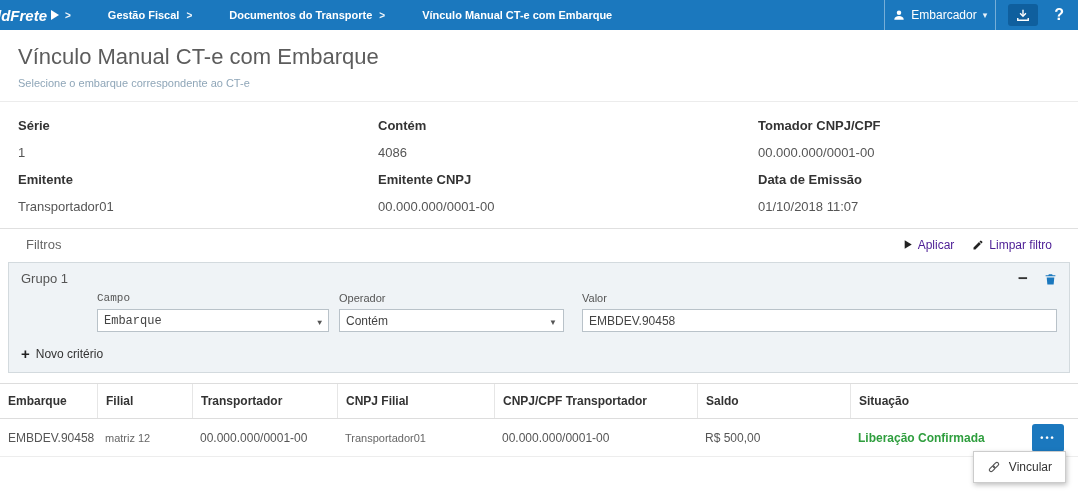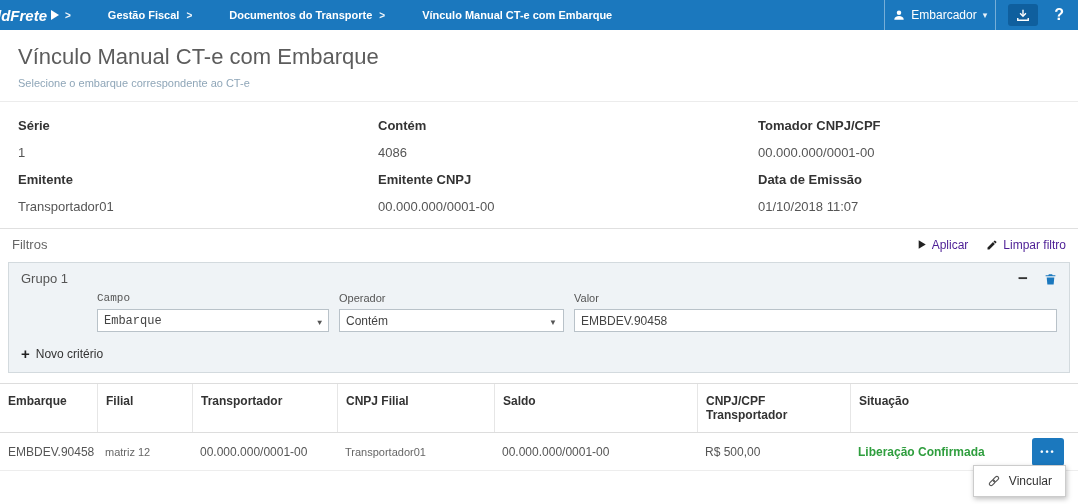--- a/index.html
+++ b/index.html
@@ -50,36 +50,36 @@
     display: grid; grid-template-columns: 360px 380px 1fr;
     padding: 16px 18px 14px; row-gap: 12px;
   }
   .field-label { font-size: 13px; font-weight: bold; color: #333; margin-bottom: 12px; }
   .field-value { font-size: 13px; color: #555; }
 
   
   .filters-bar {
     border-top: 1px solid #e0e0e0;
     display: flex; align-items: center; justify-content: space-between;
-    padding: 8px 12px; font-size: 13px; color: #666;
+    padding: 8px 26px; font-size: 13px; color: #666;
   }
   .filters-actions { display: flex; align-items: center; gap: 18px; }
   .action-btn { display: flex; align-items: center; gap: 5px; font-size: 12px; color: #4c1d95; cursor: pointer; }
 
   
   .group-panel { margin: 2px 8px 10px; border: 1px solid #d3dade; background: #eff3f6; }
   .group-header {
     display: flex; justify-content: space-between; align-items: center;
     padding: 8px 12px 4px; font-size: 13px; color: #555;
   }
   .group-controls { display: flex; align-items: center; gap: 16px; }
   .collapse-btn { font-size: 17px; font-weight: bold; color: #333; line-height: 10px; cursor: pointer; }
   .trash-btn { cursor: pointer; display: flex; }
   .group-fields { display: flex; gap: 10px; padding: 2px 12px 4px 88px; }
-  .f-campo { width: 232px; font-family: Liberation Mono, monospace; } .f-operador { width: 225px; } .f-valor { flex: 1; }
+  .f-campo { width: 232px; font-family: Liberation Mono, monospace; } .f-operador { width: 225px; } .f-valor { flex: 1; margin-left: 8px; }
   .input-label { font-size: 11px; color: #555; margin-bottom: 5px; }
   .select-wrap { position: relative; }
   select, input.text {
     width: 100%; height: 23px; border: 1px solid #b9c2c9; background: #fff;
     font-size: 12px; color: #444; padding: 0 6px; font-family: inherit; border-radius: 0;
   }
   select { appearance: none; -webkit-appearance: none; padding-right: 20px; }
   .select-caret {
     position: absolute; right: 7px; top: 55%; transform: translateY(-50%);
     font-size: 8px; color: #555; pointer-events: none;
@@ -249,22 +249,22 @@
     <span class="plus-icon">+</span>
     <span>Novo critério</span>
   </div>
 </div>
 
 <div class="table-header grid-cols">
   <div class="th">Embarque</div>
   <div class="th">Filial</div>
   <div class="th">Transportador</div>
   <div class="th">CNPJ Filial</div>
+  <div class="th">CNPJ/CPF Transportador</div>
   <div class="th">Saldo</div>
-  <div class="th">CNPJ/CPF Transportador</div>
   <div class="th">Situação</div>
 </div>
 
 <div class="table-body">
   <div class="tr grid-cols">
     <div class="td">EMBDEV.90458</div>
     <div class="td small">matriz 12</div>
     <div class="td">00.000.000/0001-00</div>
     <div class="td small">Transportador01</div>
     <div class="td">00.000.000/0001-00</div>

